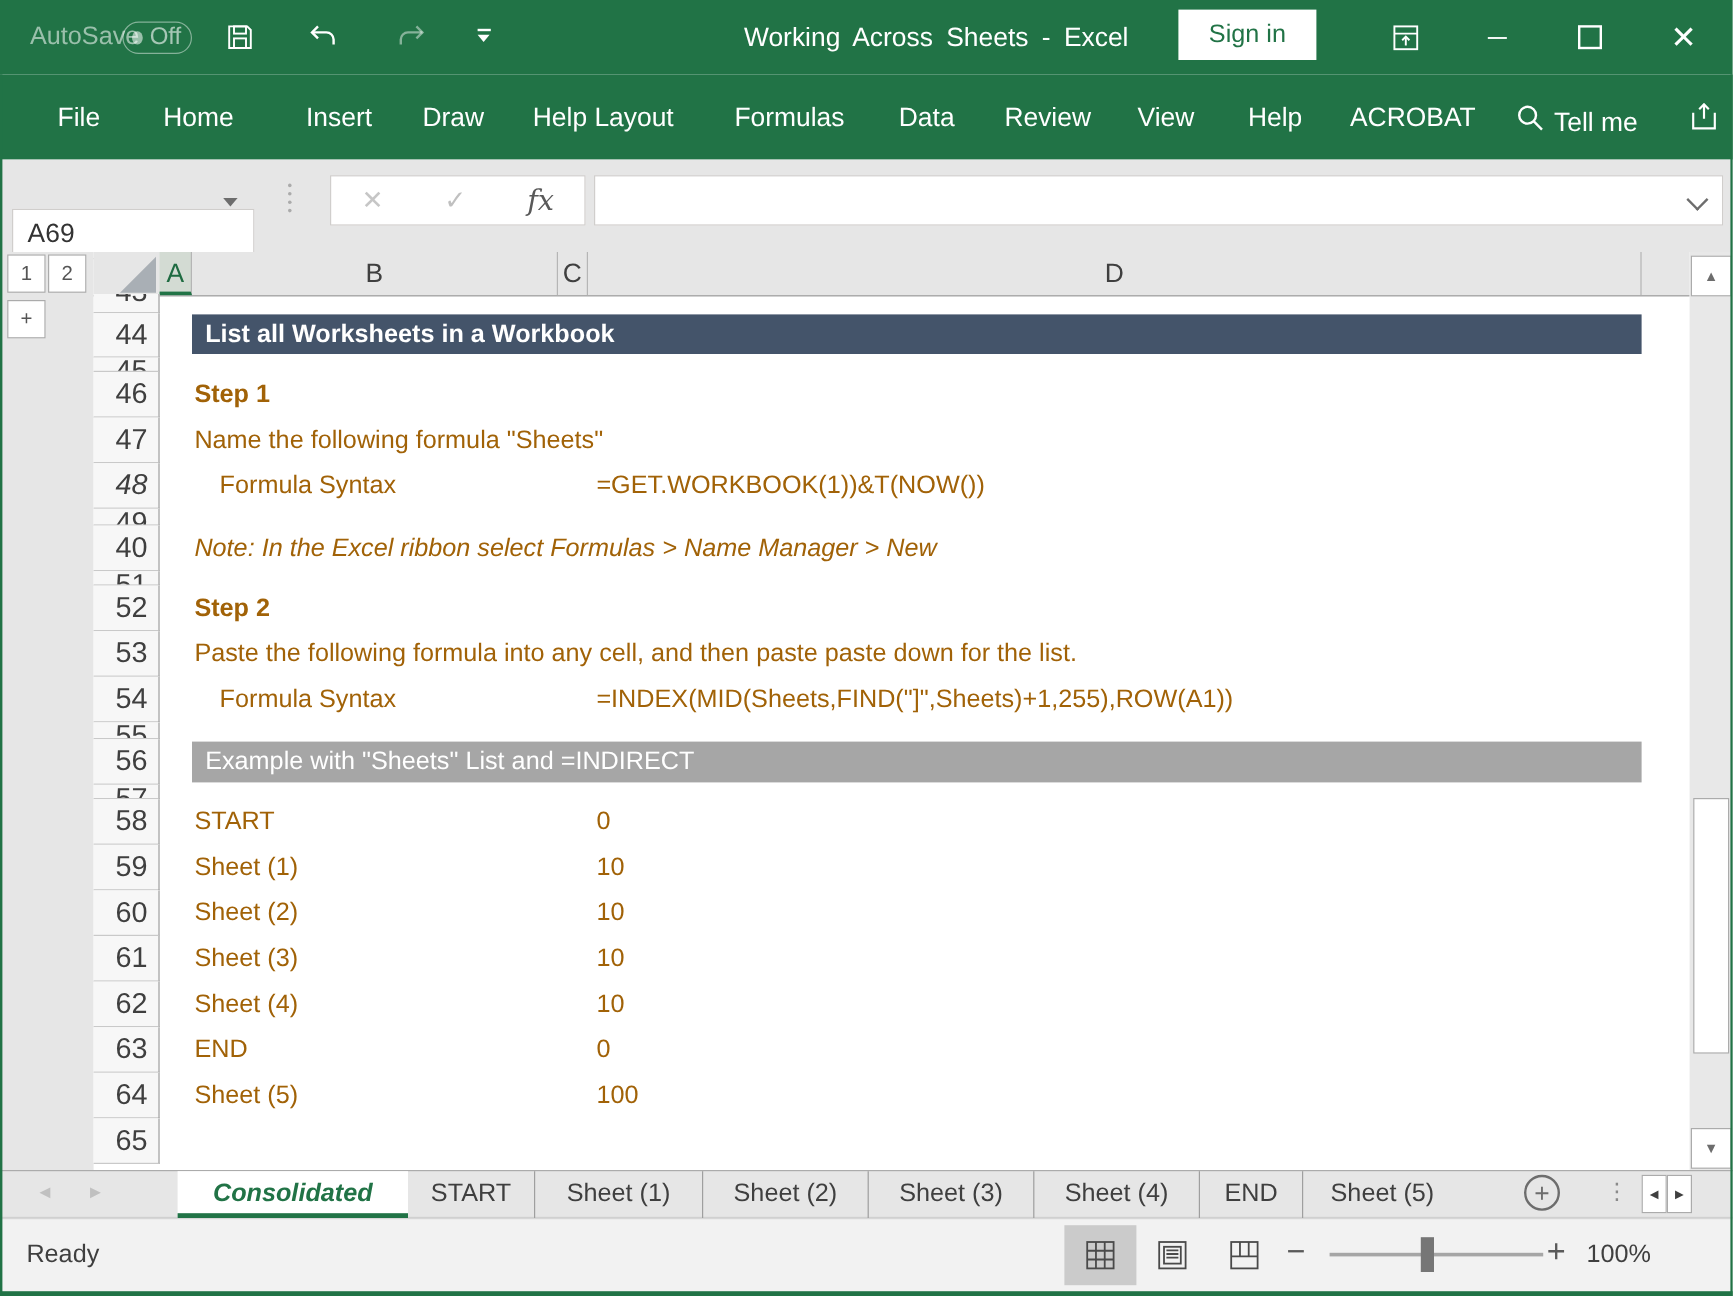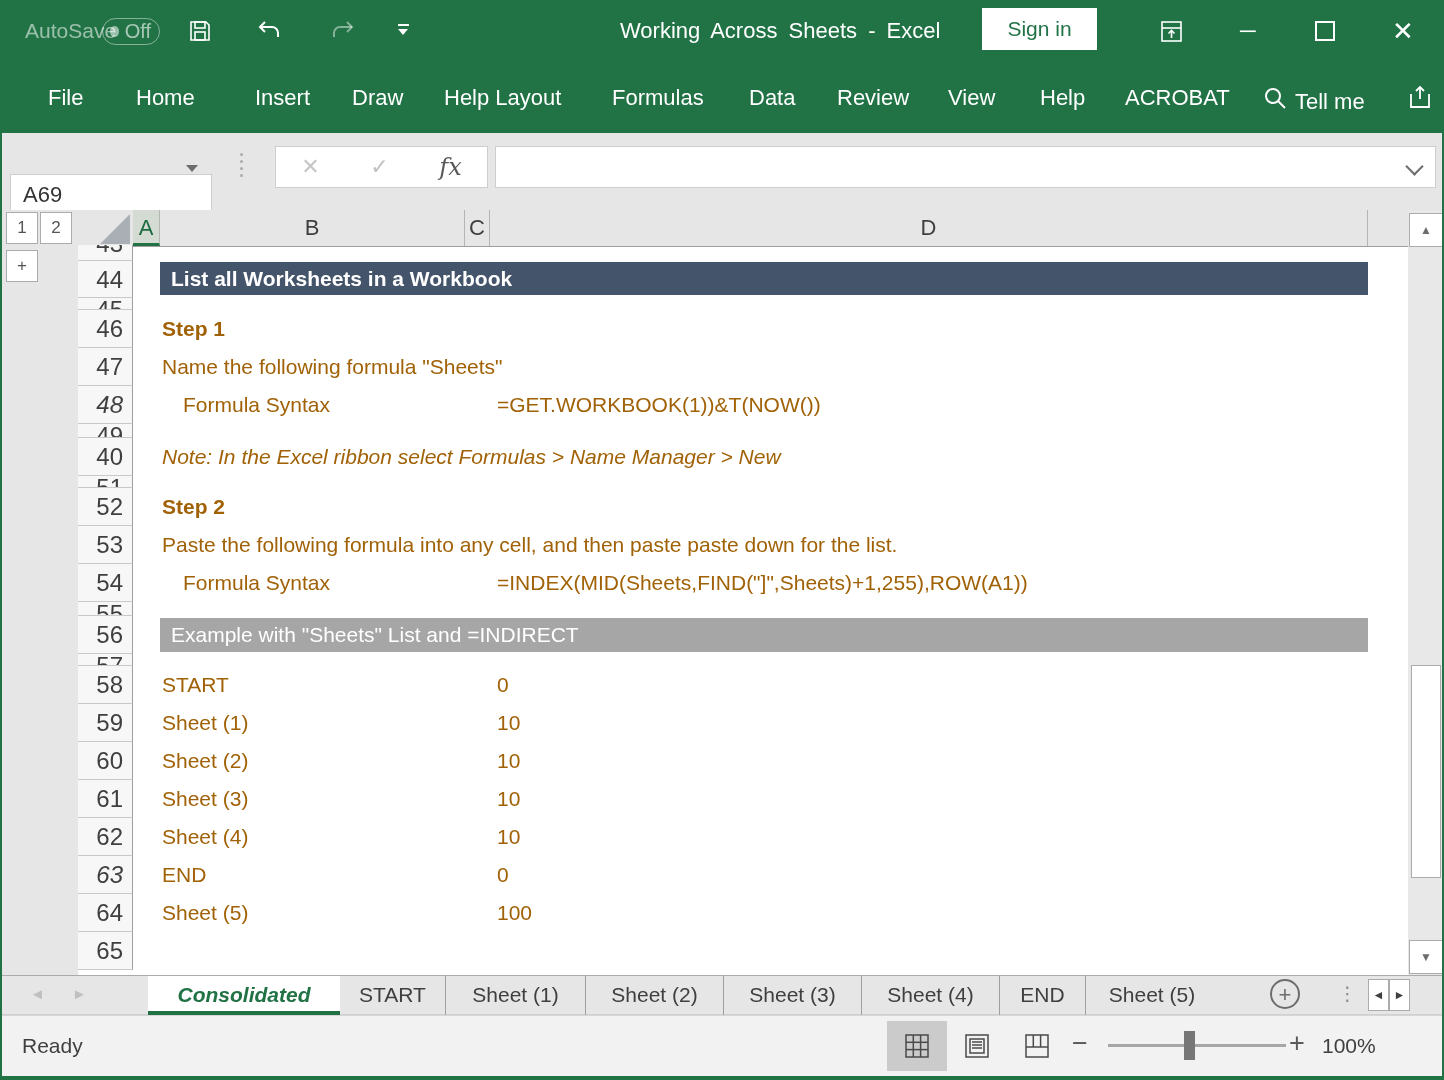--- a/index.html
+++ b/index.html
@@ -238,21 +238,21 @@
   </div>
 <div class="abs rownum" style="top:742px;height:38px;">
     <span>60</span>
   </div>
 <div class="abs rownum" style="top:780px;height:38px;">
     <span>61</span>
   </div>
 <div class="abs rownum" style="top:818px;height:38px;">
     <span>62</span>
   </div>
-<div class="abs rownum" style="top:856px;height:38px;font-style:italic;">
+<div class="abs rownum" style="top:856px;height:38px;">
     <span>63</span>
   </div>
 <div class="abs rownum" style="top:894px;height:38px;">
     <span>64</span>
   </div>
 <div class="abs rownum" style="top:932px;height:38px;">
     <span>65</span>
   </div>
 
 <div class="abs secbar" style="top:262px;height:33px;line-height:33px;">List all Worksheets in a Workbook</div>

